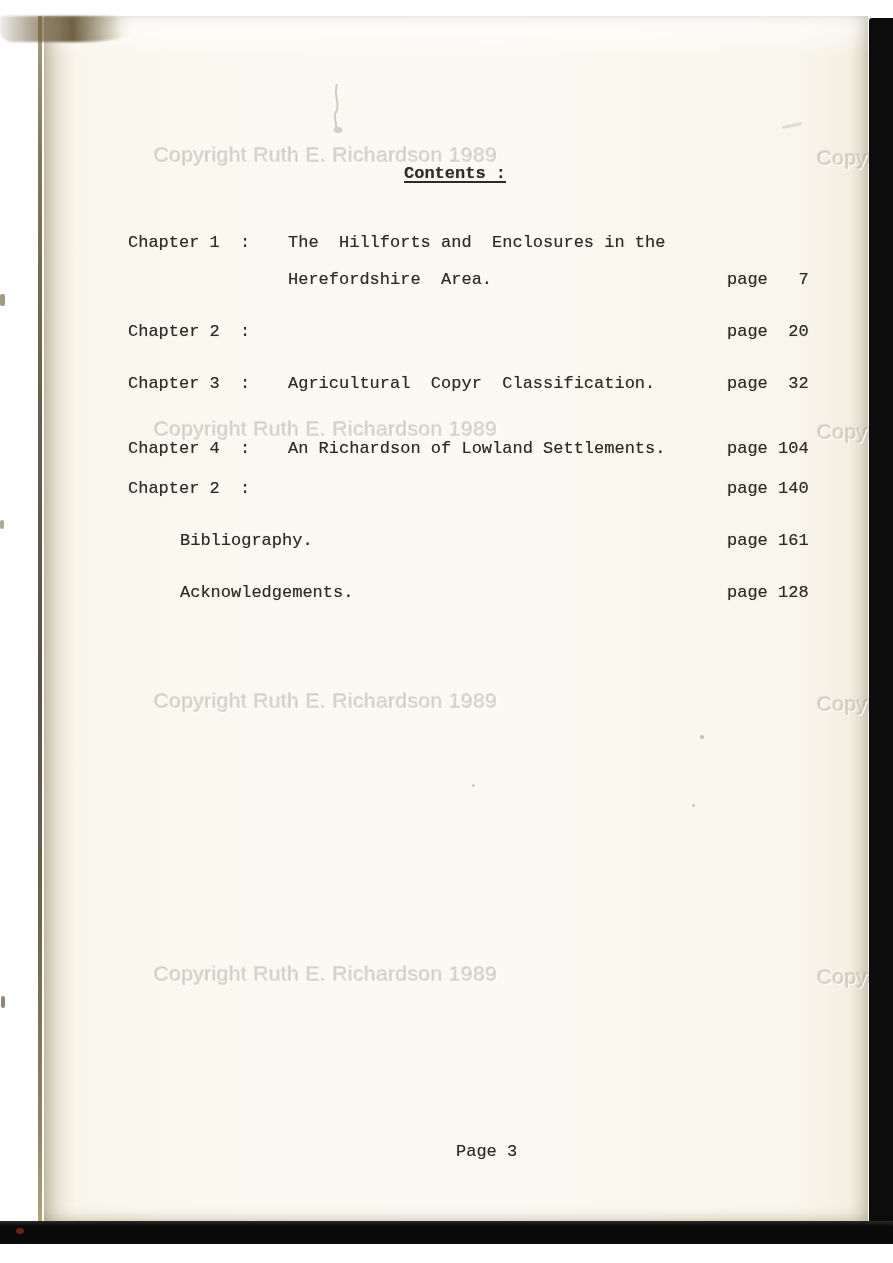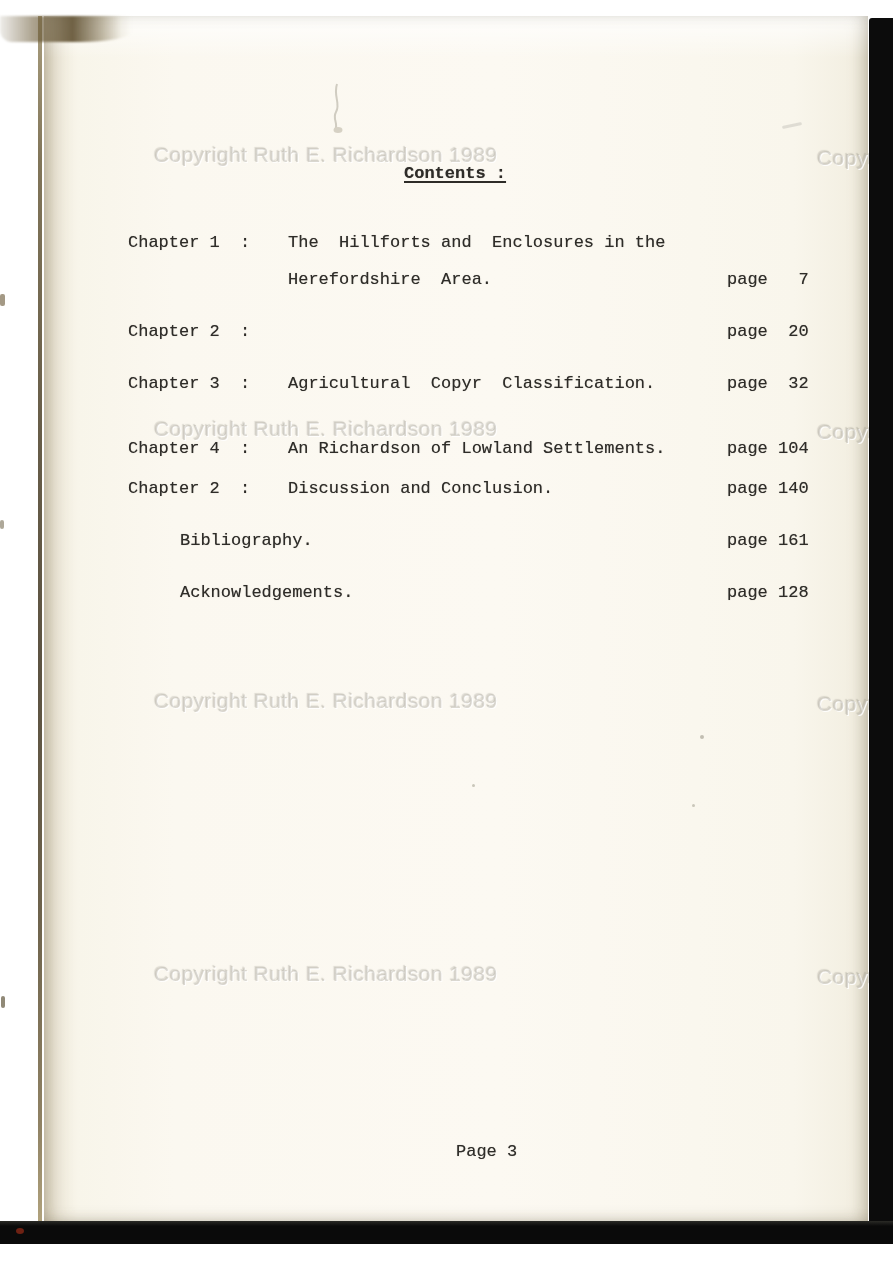--- a/index.html
+++ b/index.html
@@ -124,21 +124,21 @@
   <div class="wm wp-2">Copyr</div>
   <div class="wm wp-3">Copyr</div>
   <div class="wm wp-4">Copyr</div>
 
   <div class="ink title">Contents :</div>
   <div id="toc-rows">
       <div class="toc-row ink row-0"><span class="lbl">Chapter 1</span><span class="cln">:</span><span class="dsc">The  Hillforts and  Enclosures in the</span><span class="dsc l2">Herefordshire  Area.</span><span class="pg l2">page   7</span></div>
       <div class="toc-row ink row-1"><span class="lbl">Chapter 2</span><span class="cln">:</span><span class="pg">page  20</span></div>
       <div class="toc-row ink row-2"><span class="lbl">Chapter 3</span><span class="cln">:</span><span class="dsc">Agricultural  Copyr  Classification.</span><span class="pg">page  32</span></div>
       <div class="toc-row ink row-3"><span class="lbl">Chapter 4</span><span class="cln">:</span><span class="dsc">An Richardson of Lowland Settlements.</span><span class="pg">page 104</span></div>
-      <div class="toc-row ink row-4"><span class="lbl">Chapter 2</span><span class="cln">:</span><span class="dsc">Discussion and Conclusion.</span><span class="pg">page 140</span></div>
+      <div class="toc-row ink row-4"><span class="lbl">Chapter 2</span><span class="cln">:</span><span class="pg">page 140</span></div>
       <div class="toc-row ink row-5"><span class="dsc ind">Bibliography.</span><span class="pg">page 161</span></div>
       <div class="toc-row ink row-6"><span class="dsc ind">Acknowledgements.</span><span class="pg">page 128</span></div>
     </div>
   <div class="ink footer">Page 3</div>
 
   <svg class="scratch" width="30" height="55" viewBox="0 0 30 55">
     <path d="M12,4 C8,16 16,24 11,32 C7,39 14,44 10,50" fill="none" stroke="#c8c4b8" stroke-width="2" opacity="0.85"></path>
     <ellipse cx="13" cy="50" rx="4.5" ry="3" fill="#d6d1c4"></ellipse>
   </svg>
   <div class="dash"></div>

